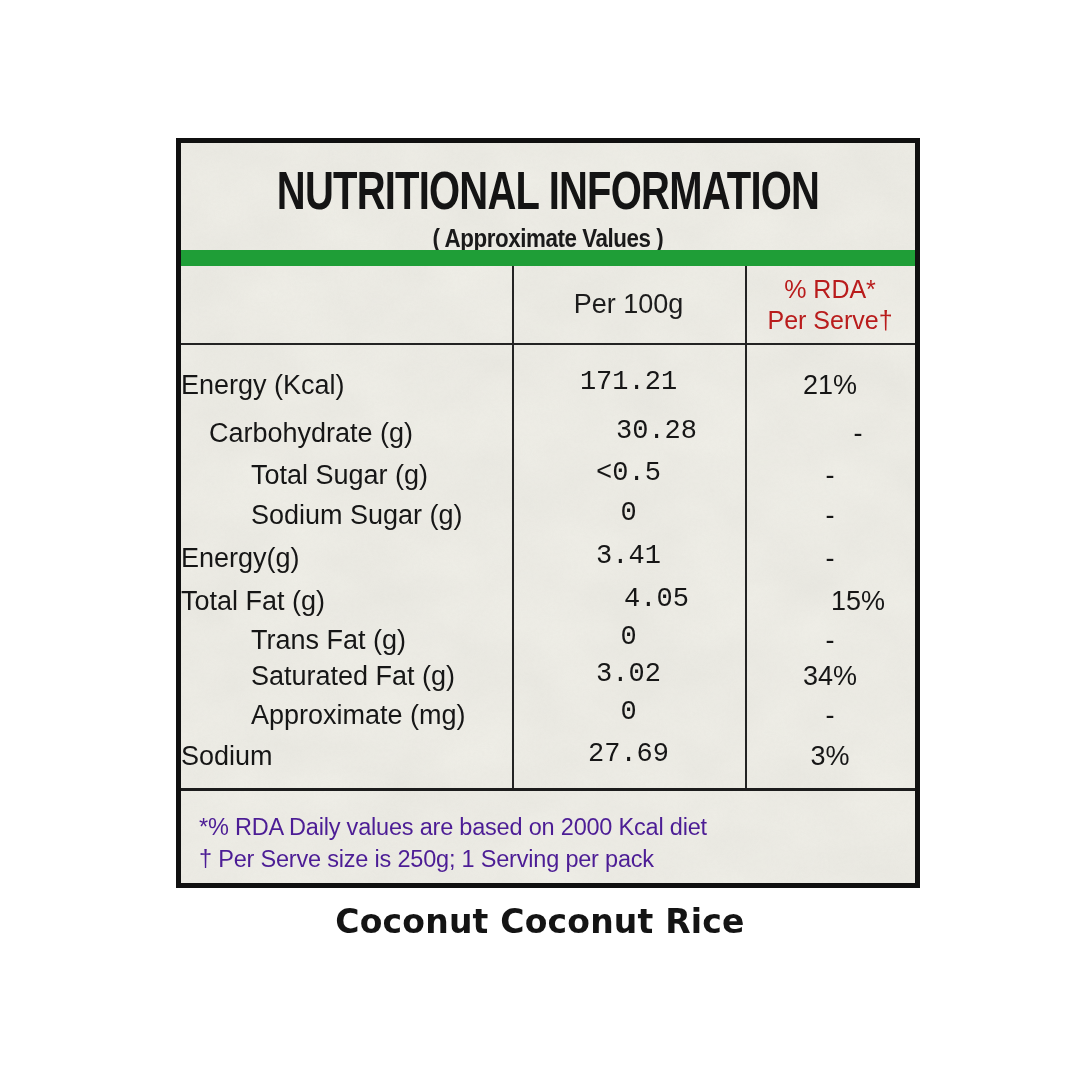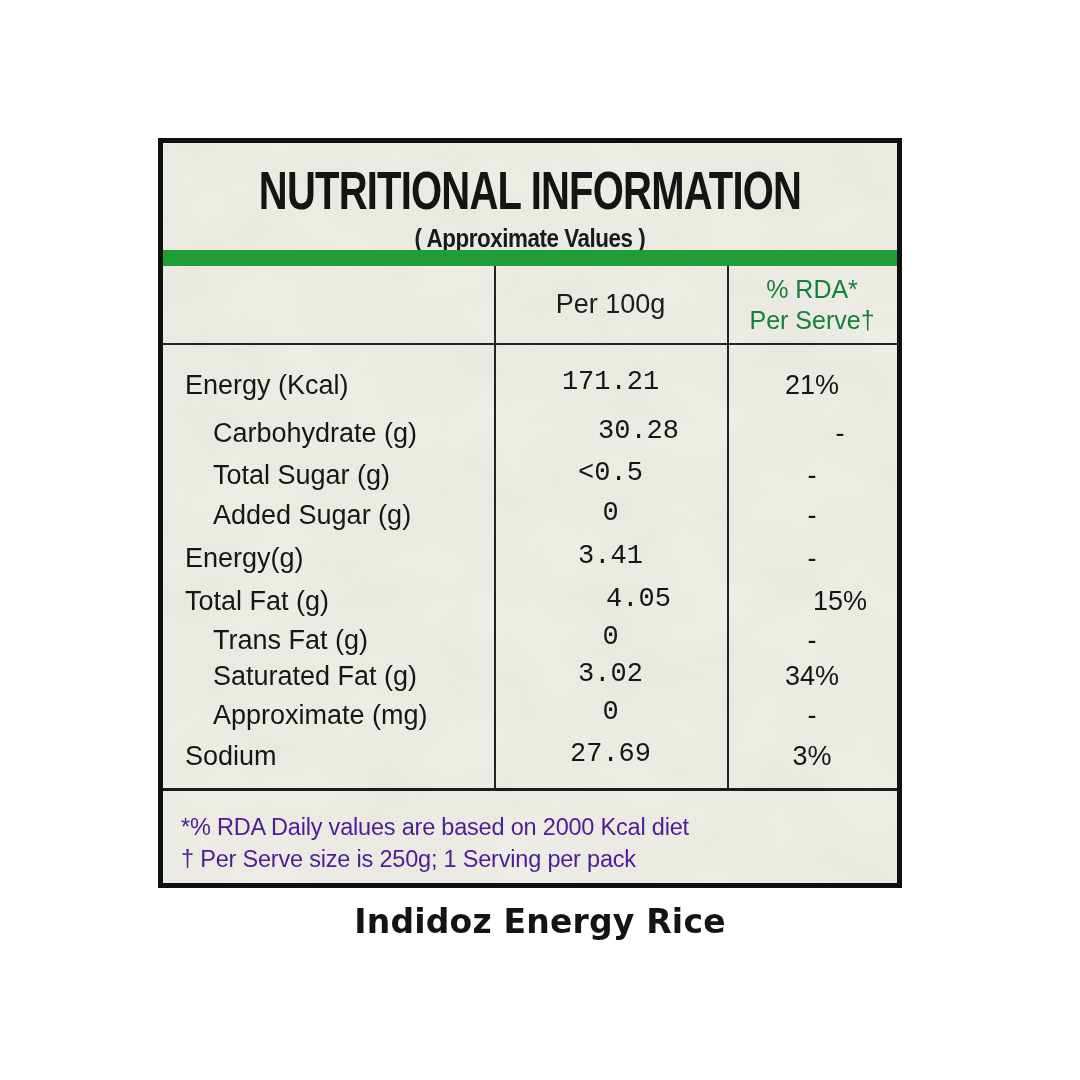--- a/index.html
+++ b/index.html
@@ -2,21 +2,21 @@
 <html><head>
 <meta charset="utf-8">
 <style>
   html,body{margin:0;padding:0;}
   body{
     width:1080px;height:1080px;background:#ffffff;position:relative;
     font-family:"Liberation Sans", sans-serif;color:#161616;
     overflow:hidden;
   }
   .panel{
-    position:absolute;left:158px;top:138px;width:744px;height:750px;
+    position:absolute;left:176px;top:138px;width:744px;height:750px;
     box-sizing:border-box;border:5px solid #101010;background:#f1f0e9;
   }
   .texture{position:absolute;inset:0;width:100%;height:100%;z-index:0;pointer-events:none;}
   .layer{position:absolute;z-index:1;}
 
   .title-block{left:0;top:0;width:100%;text-align:center;}
   .title{
     margin-top:16px;font-size:50px;font-weight:bold;letter-spacing:-1px;
     transform:scale(0.80,1.08);transform-origin:center top;
     white-space:nowrap;color:#141414;
@@ -35,26 +35,26 @@
 
   .thead{
     position:absolute;left:0;top:0;width:100%;height:79px;
     box-sizing:border-box;border-bottom:2px solid #232323;
     display:flex;align-items:center;
   }
   .col-label{width:331px;box-sizing:border-box;}
   .col-val{width:233px;box-sizing:border-box;text-align:center;}
   .col-rda{flex:1;box-sizing:border-box;text-align:center;}
   .thead .col-val{font-size:27px;color:#1c1c1c;}
-  .thead .col-rda{font-size:25px;line-height:1.24;color:#15803d;}
+  .thead .col-rda{font-size:25px;line-height:1.24;color:#b91c1c;}
 
   .tbody{position:absolute;left:0;top:81px;width:100%;}
   .row{display:flex;align-items:center;width:100%;box-sizing:border-box;}
-  .row .col-label{padding-left:22px;font-size:27px;}
-  .row.indent .col-label{padding-left:50px;}
+  .row .col-label{font-size:27px;}
+  .row.indent .col-label{padding-left:70px;}
   .row .col-val{font-size:27px;transform:translateY(-3px);font-family:Liberation Mono, monospace;}
   .row .col-rda{font-size:27px;}
   .r0{height:64px;padding-top:12px;}
   .r1{height:45px;margin-left:28px;}
   .r2{height:39px;}
   .r3{height:41px;}
   .r4{height:45px;}
   .r5{height:41px;gap:28px;}
   .r6{height:36px;}
   .r7{height:37px;}
@@ -123,21 +123,21 @@
         <div class="col-label">Carbohydrate (g)</div>
         <div class="col-val">30.28</div>
         <div class="col-rda">-</div>
       </div>
       <div class="row r2 indent">
         <div class="col-label">Total Sugar (g)</div>
         <div class="col-val">&lt;0.5</div>
         <div class="col-rda">-</div>
       </div>
       <div class="row r3 indent">
-        <div class="col-label">Added Sugar (g)</div>
+        <div class="col-label">Sodium Sugar (g)</div>
         <div class="col-val">0</div>
         <div class="col-rda">-</div>
       </div>
       <div class="row r4">
         <div class="col-label">Energy(g)</div>
         <div class="col-val">3.41</div>
         <div class="col-rda">-</div>
       </div>
       <div class="row r5">
         <div class="col-label">Total Fat (g)</div>
@@ -167,13 +167,13 @@
     </div>
   </div>
 
   <div class="layer footer">
     <div class="footnote">*% RDA Daily values are based on 2000 Kcal diet</div>
     <div class="footnote">† Per Serve size is 250g; 1 Serving per pack</div>
   </div>
 
 </div>
 
-<div class="caption">Indidoz Energy Rice</div>
+<div class="caption">Coconut Coconut Rice</div>
 
 </body></html>

